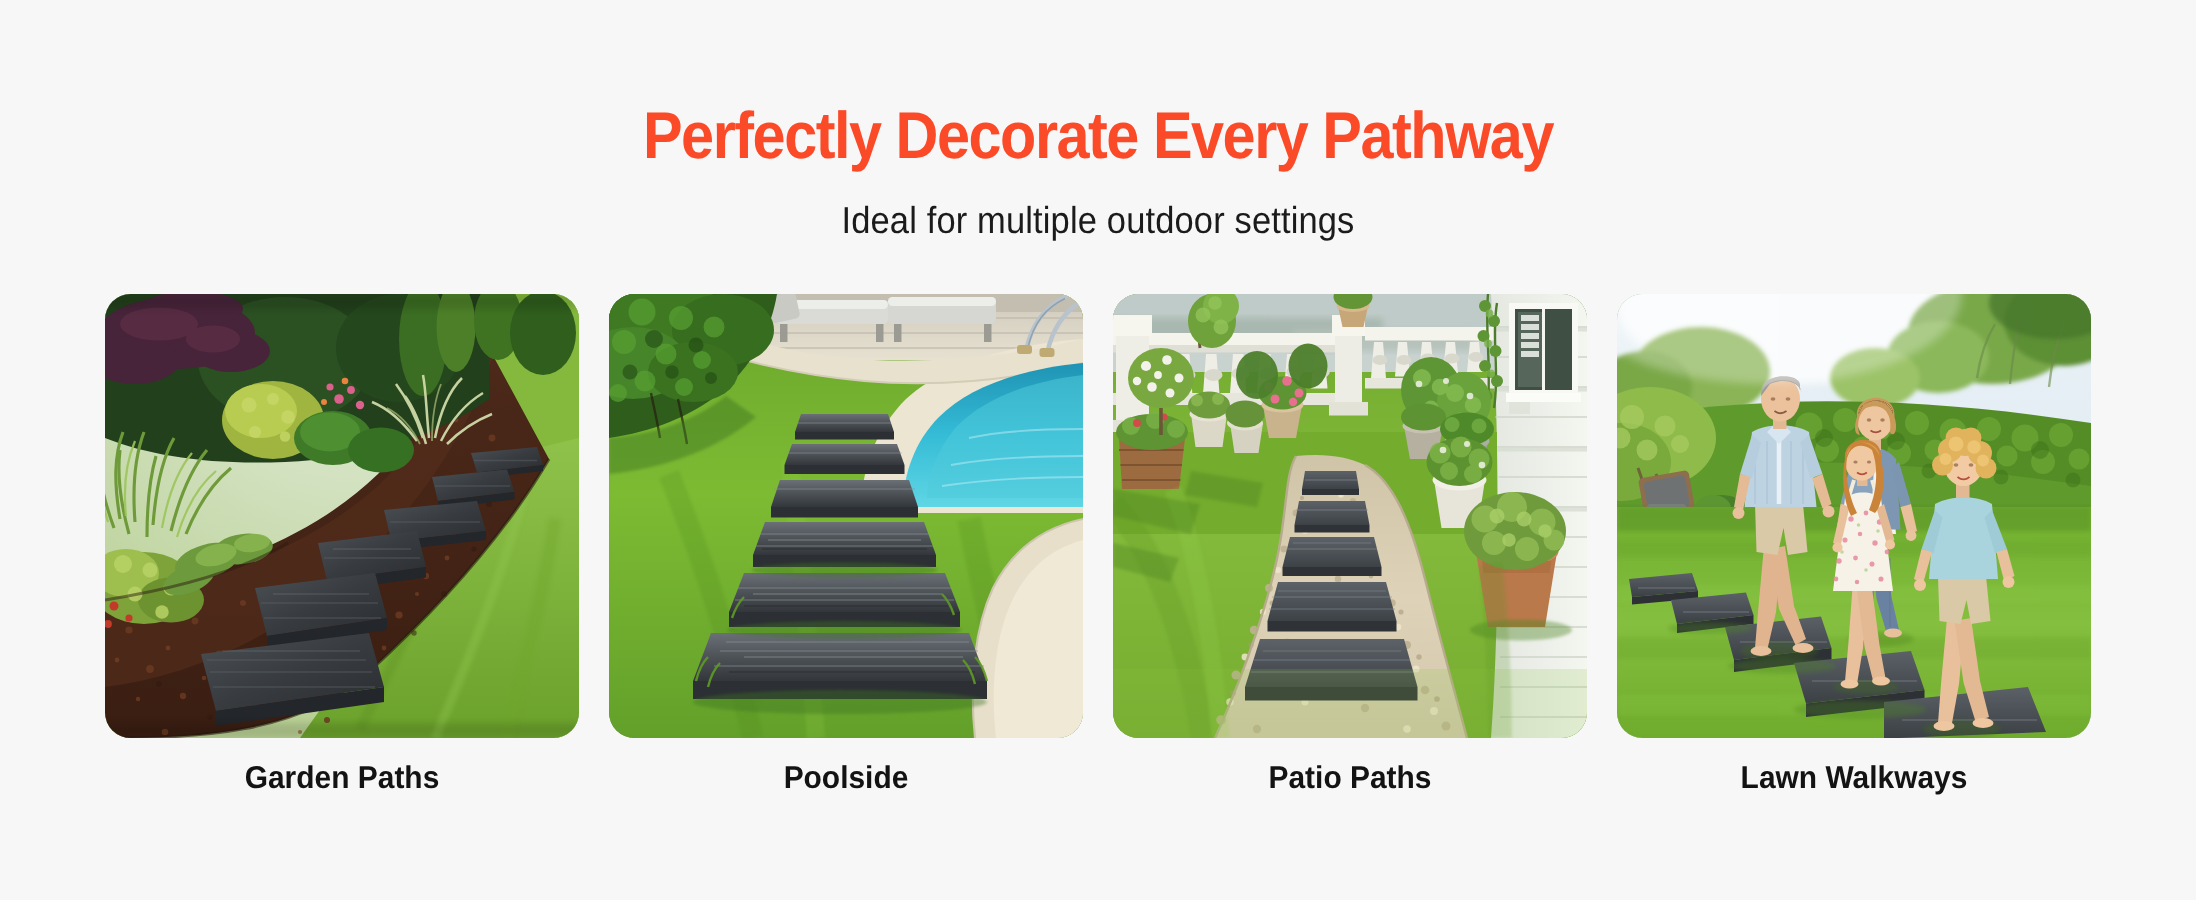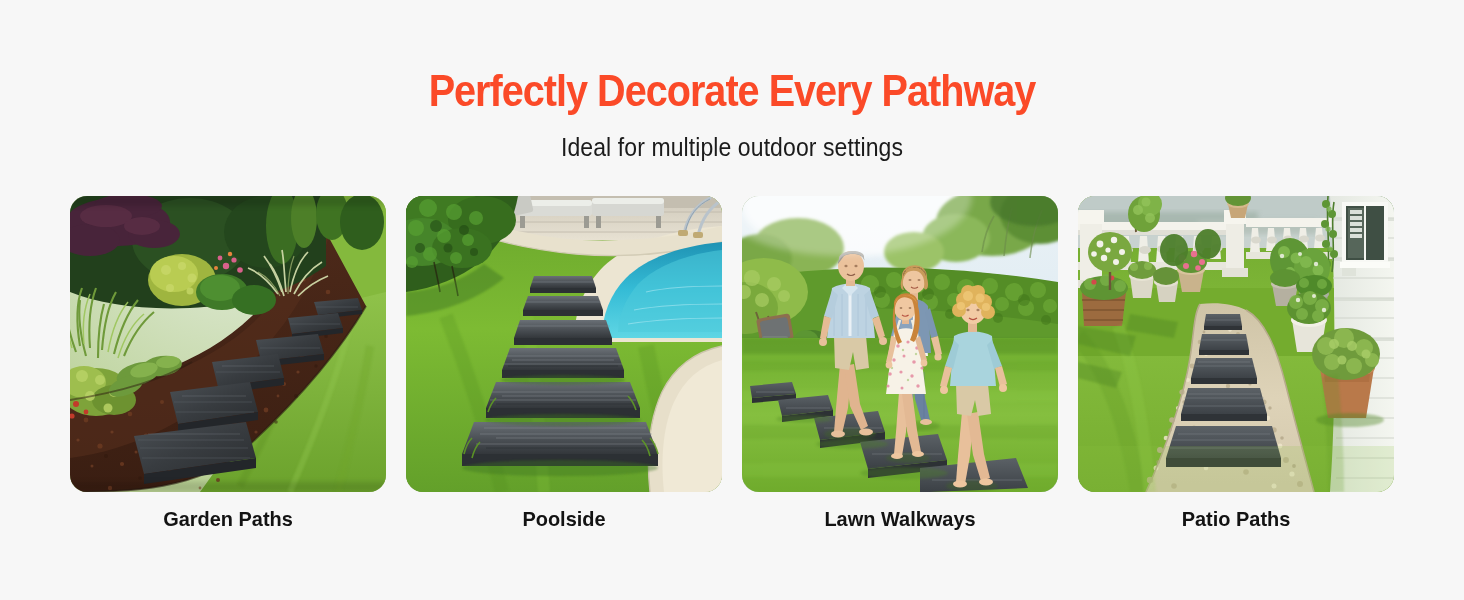--- a/index.html
+++ b/index.html
@@ -517,351 +517,20 @@
           </g>
         </svg>
       </div>
       <div class="caption">Poolside</div>
     </div>
 
     <div class="card">
       <div class="thumb">
         <svg viewBox="0 0 316 296" preserveAspectRatio="none" aria-hidden="true">
           <defs>
-            <linearGradient id="g3sky" x1="0" y1="0" x2="0" y2="1">
-              <stop offset="0" stop-color="#e9f1f6"></stop>
-                <stop offset="1" stop-color="#d6e6ee"></stop>
-            </linearGradient>
-            <linearGradient id="g3lawn" x1="0" y1="0" x2="0" y2="1">
-              <stop offset="0" stop-color="#6fae2e"></stop>
-                <stop offset=".5" stop-color="#85bf3f"></stop>
-                <stop offset="1" stop-color="#6fab2c"></stop>
-            </linearGradient>
-            <linearGradient id="g3stone" x1="0" y1="0" x2="0" y2="1">
-              <stop offset="0" stop-color="#5b6166"></stop>
-                <stop offset="1" stop-color="#3b4045"></stop>
-            </linearGradient>
-            <filter id="blur3">
-                <feGaussianBlur stdDeviation="1.4"></feGaussianBlur>
-              </filter>
-            <filter id="blur3b">
-                <feGaussianBlur stdDeviation="3"></feGaussianBlur>
-              </filter>
-          </defs>
-
-          <rect width="316" height="296" fill="url(#g3sky)"></rect>
-
-          <ellipse cx="120" cy="10" rx="120" ry="50" fill="#ffffff" opacity=".7" filter="url(#blur3b)"></ellipse>
-
-          <g filter="url(#blur3)">
-            <ellipse cx="250" cy="26" rx="56" ry="34" fill="#79a84a"></ellipse>
-            <ellipse cx="298" cy="18" rx="40" ry="30" fill="#5d8f36"></ellipse>
-            <ellipse cx="214" cy="42" rx="34" ry="24" fill="#8bb85a"></ellipse>
-            <ellipse cx="172" cy="56" rx="30" ry="20" fill="#9cc368"></ellipse>
-            <ellipse cx="56" cy="52" rx="46" ry="30" fill="#8ab455"></ellipse>
-            <ellipse cx="18" cy="62" rx="32" ry="24" fill="#7aa847"></ellipse>
-          </g>
-          <g stroke="#6b8a4a" stroke-width="1.6" fill="none" opacity=".6">
-            <path d="M262 60 C264 40 266 26 270 12"></path>
-              <path d="M288 62 C290 42 294 28 300 14"></path>
-            <path d="M240 56 C242 42 246 30 252 20"></path>
-          </g>
-
-          <ellipse cx="292" cy="6" rx="44" ry="24" fill="#44752a" opacity=".7" filter="url(#blur3)"></ellipse>
-
-          <path d="M0 84 C60 72 130 70 200 74 C250 77 290 82 316 88 L316 150 L0 150Z" fill="#5f9a2c"></path>
-          <path d="M110 72 C170 70 240 74 316 86 L316 128 C250 118 180 112 110 112Z" fill="#548d26"></path>
-          <g fill="#74b13a" opacity=".55">
-            <circle cx="128" cy="88" r="9"></circle>
-              <circle cx="152" cy="84" r="8"></circle>
-              <circle cx="176" cy="88" r="9"></circle>
-            <circle cx="200" cy="86" r="8"></circle>
-              <circle cx="224" cy="92" r="9"></circle>
-              <circle cx="248" cy="90" r="8"></circle>
-            <circle cx="272" cy="96" r="9"></circle>
-              <circle cx="296" cy="94" r="8"></circle>
-            <circle cx="140" cy="104" r="8"></circle>
-              <circle cx="164" cy="102" r="7"></circle>
-              <circle cx="188" cy="106" r="8"></circle>
-            <circle cx="212" cy="104" r="7"></circle>
-              <circle cx="236" cy="110" r="8"></circle>
-              <circle cx="260" cy="108" r="7"></circle>
-            <circle cx="284" cy="112" r="8"></circle>
-              <circle cx="308" cy="110" r="7"></circle>
-          </g>
-          <g fill="#3d7118" opacity=".45">
-            <circle cx="138" cy="96" r="6"></circle>
-              <circle cx="186" cy="98" r="6"></circle>
-              <circle cx="234" cy="102" r="6"></circle>
-            <circle cx="282" cy="104" r="6"></circle>
-              <circle cx="160" cy="116" r="5"></circle>
-              <circle cx="208" cy="118" r="5"></circle>
-            <circle cx="256" cy="122" r="5"></circle>
-              <circle cx="304" cy="124" r="5"></circle>
-          </g>
-
-          <g>
-            <ellipse cx="22" cy="96" rx="44" ry="34" fill="#8fbb4a"></ellipse>
-            <ellipse cx="4" cy="112" rx="32" ry="26" fill="#7aa93c"></ellipse>
-            <g fill="#a9cd63" opacity=".7">
-              <circle cx="10" cy="82" r="8"></circle>
-                <circle cx="32" cy="88" r="7"></circle>
-                <circle cx="20" cy="104" r="7"></circle>
-              <circle cx="42" cy="100" r="6"></circle>
-                <circle cx="2" cy="96" r="7"></circle>
-            </g>
-            <g stroke="#6a5a38" stroke-width="2" fill="none" opacity=".85">
-              <path d="M22 150 C20 136 18 126 14 116"></path>
-                <path d="M34 154 C32 140 30 130 26 120"></path>
-            </g>
-          </g>
-
-          <g>
-            <rect x="12" y="142" width="44" height="10" rx="2" fill="#8c6e4d"></rect>
-            <rect x="10" y="150" width="48" height="7" rx="2" fill="#7a5f40"></rect>
-            <rect x="16" y="120" width="34" height="26" rx="3" fill="#8d6f4e" transform="rotate(-10 33 133)"></rect>
-            <rect x="19" y="123" width="28" height="21" rx="3" fill="#6e7273" transform="rotate(-10 33 133)"></rect>
-            <rect x="20" y="140" width="26" height="9" rx="2" fill="#7b7f80"></rect>
-            <rect x="14" y="157" width="4" height="14" fill="#6b5336"></rect>
-            <rect x="50" y="157" width="4" height="14" fill="#6b5336"></rect>
-          </g>
-
-          <g>
-            <ellipse cx="70" cy="148" rx="18" ry="14" fill="#4a7f2a"></ellipse>
-            <ellipse cx="64" cy="143" rx="12" ry="9" fill="#5c9633"></ellipse>
-            <path d="M58 158 h24 l-3 16 h-18Z" fill="#3f7f7a"></path>
-            <ellipse cx="70" cy="158" rx="12" ry="4" fill="#4f9590"></ellipse>
-            <ellipse cx="96" cy="152" rx="14" ry="11" fill="#52892c"></ellipse>
-            <path d="M86 160 h20 l-2 14 h-16Z" fill="#777b6c"></path>
-          </g>
-
-          <path d="M0 142 H316 V296 H0Z" fill="url(#g3lawn)"></path>
-          <g opacity=".2" filter="url(#blur3)">
-            <path d="M0 170 H316" stroke="#5b9420" stroke-width="10"></path>
-            <path d="M0 200 H316" stroke="#93cf4c" stroke-width="12"></path>
-            <path d="M0 236 H316" stroke="#5b9420" stroke-width="14"></path>
-            <path d="M0 274 H316" stroke="#93cf4c" stroke-width="14"></path>
-          </g>
-
-          <rect x="0" y="142" width="316" height="16" fill="#4d8320" opacity=".35" filter="url(#blur3)"></rect>
-
-          <g>
-
-            <polygon points="8,190 50,186 54,198 10,202" fill="url(#g3stone)"></polygon>
-            <polygon points="10,202 54,198 54,203 10,207" fill="#2d3135"></polygon>
-            <polygon points="36,204 86,199 91,214 40,220" fill="url(#g3stone)"></polygon>
-            <polygon points="40,220 91,214 91,220 40,226" fill="#2d3135"></polygon>
-
-            <polygon points="72,222 136,215 143,236 78,244" fill="url(#g3stone)"></polygon>
-            <polygon points="78,244 143,236 143,244 78,252" fill="#2d3135"></polygon>
-
-            <polygon points="118,246 196,238 205,264 126,273" fill="url(#g3stone)"></polygon>
-            <polygon points="126,273 205,264 205,273 126,282" fill="#2d3135"></polygon>
-
-            <polygon points="178,272 274,262 286,292 188,296 178,296" fill="url(#g3stone)"></polygon>
-            <g stroke="#8a9096" stroke-width="1" opacity=".4" fill="none">
-              <path d="M82 232 H140"></path>
-                <path d="M130 258 H200"></path>
-                <path d="M190 284 H280"></path>
-              <path d="M44 212 H88"></path>
-                <path d="M14 196 H52"></path>
-            </g>
-
-            <g fill="#4c8420" opacity=".35" filter="url(#blur3)">
-              <ellipse cx="110" cy="248" rx="36" ry="5"></ellipse>
-              <ellipse cx="162" cy="277" rx="44" ry="6"></ellipse>
-              <ellipse cx="62" cy="223" rx="28" ry="4"></ellipse>
-            </g>
-          </g>
-
-          <g>
-
-            <ellipse cx="108" cy="238" rx="26" ry="6" fill="#3f7218" opacity=".3" filter="url(#blur3)"></ellipse>
-
-            <path d="M98 168 l-4 44 -2 24 8 2 6 -26 4 -42Z" fill="#e0b48f"></path>
-            <path d="M112 168 l6 40 8 22 -7 4 -11 -24 -6 -40Z" fill="#e0b48f"></path>
-
-            <path d="M92 140 h32 l3 32 -13 2 -3 -18 -4 18 -14 -2Z" fill="#d9c9a6"></path>
-
-            <path d="M90 92 c10 -6 28 -6 38 0 l5 50 -48 0Z" fill="#bdd3e2"></path>
-            <g stroke="#a8c2d6" stroke-width=".8" opacity=".9">
-              <path d="M92 100 V140"></path>
-                <path d="M100 98 V140"></path>
-                <path d="M108 96 V140"></path>
-                <path d="M116 98 V140"></path>
-                <path d="M124 100 V140"></path>
-            </g>
-            <path d="M108 92 l0 48" stroke="#eaf1f6" stroke-width="3"></path>
-
-            <path d="M100 92 l8 8 8 -8 -4 -4 -8 0Z" fill="#d7e6f0"></path>
-
-            <path d="M90 94 l-8 26 8 3 6 -24Z" fill="#b5cddd"></path>
-            <path d="M128 94 l9 26 -8 3 -7 -24Z" fill="#b5cddd"></path>
-
-            <path d="M82 120 l-4 22 6 2 5 -22Z" fill="#e5bb95"></path>
-            <path d="M137 120 l6 20 -6 3 -7 -20Z" fill="#e5bb95"></path>
-            <circle cx="81" cy="146" r="4" fill="#e8c09b"></circle>
-            <circle cx="141" cy="145" r="4" fill="#e8c09b"></circle>
-
-            <rect x="104" y="80" width="9" height="10" fill="#e3b994"></rect>
-            <ellipse cx="109" cy="70" rx="13" ry="15" fill="#ebc29c"></ellipse>
-            <path d="M96 68 C96 54 122 52 123 66 C122 58 110 56 102 60Z" fill="#9a9893"></path>
-            <path d="M97 66 C98 56 120 54 122 64 L122 60 C120 52 98 54 97 62Z" fill="#b4b2ad"></path>
-
-            <g fill="#8a6246" opacity=".7">
-              <ellipse cx="104" cy="70" rx="1.6" ry="1.2"></ellipse>
-                <ellipse cx="114" cy="70" rx="1.6" ry="1.2"></ellipse>
-            </g>
-            <path d="M105 78 q4 3 8 0" stroke="#8a5b45" stroke-width="1.2" fill="none"></path>
-
-            <ellipse cx="96" cy="238" rx="7" ry="3.4" fill="#e8c09b"></ellipse>
-            <ellipse cx="124" cy="236" rx="7" ry="3.4" fill="#e8c09b"></ellipse>
-          </g>
-
-          <g>
-            <ellipse cx="176" cy="230" rx="22" ry="5" fill="#3f7218" opacity=".28" filter="url(#blur3)"></ellipse>
-
-            <path d="M164 160 l-3 44 -2 22 8 2 4 -24 3 -42Z" fill="#7189a8"></path>
-            <path d="M178 160 l5 42 5 22 -8 3 -7 -24 -5 -41Z" fill="#6a82a1"></path>
-            <g stroke="#5c7392" stroke-width=".7" opacity=".7">
-              <path d="M163 176 V222"></path>
-                <path d="M182 176 V222"></path>
-            </g>
-
-            <path d="M162 112 h20 l4 48 -28 0Z" fill="#f4f2ee"></path>
-
-            <path d="M158 110 c4 -5 10 -7 14 -7 l-3 54 -13 0Z" fill="#8aa3bd"></path>
-            <path d="M186 110 c-4 -5 -9 -7 -13 -7 l3 54 13 0Z" fill="#7d97b3"></path>
-            <path d="M156 112 l-7 28 7 2 5 -26Z" fill="#85a0ba"></path>
-            <path d="M188 112 l8 28 -7 2 -6 -26Z" fill="#7c96b2"></path>
-            <path d="M149 140 l-3 20 6 2 4 -20Z" fill="#e8c09b"></path>
-            <path d="M196 140 l4 18 -6 3 -5 -19Z" fill="#e8c09b"></path>
-            <circle cx="149" cy="163" r="3.6" fill="#eac49f"></circle>
-            <circle cx="196" cy="161" r="3.6" fill="#eac49f"></circle>
-
-            <rect x="168" y="94" width="8" height="10" fill="#e3b994"></rect>
-            <ellipse cx="172" cy="84" rx="12" ry="13.5" fill="#eec69f"></ellipse>
-            <path d="M160 82 C158 66 186 64 185 82 C188 92 184 96 182 92 C184 78 176 72 166 76 C160 80 160 90 162 94 C158 94 158 88 160 82Z" fill="#c99a5a"></path>
-            <path d="M161 80 C162 68 184 68 184 80 C182 72 172 68 164 74Z" fill="#dcae६a"></path>
-            <path d="M161 80 C162 68 184 68 184 80 C182 72 172 68 164 74Z" fill="#daaa66"></path>
-            <g fill="#8a6246" opacity=".7">
-              <ellipse cx="168" cy="84" rx="1.5" ry="1.1"></ellipse>
-                <ellipse cx="177" cy="84" rx="1.5" ry="1.1"></ellipse>
-            </g>
-            <path d="M169 91 q3.5 2.6 7 0" stroke="#a0543f" stroke-width="1.1" fill="none"></path>
-            <ellipse cx="163" cy="228" rx="6" ry="3" fill="#e8c09b"></ellipse>
-            <ellipse cx="184" cy="226" rx="6" ry="3" fill="#e8c09b"></ellipse>
-          </g>
-
-          <g>
-            <ellipse cx="166" cy="262" rx="22" ry="5" fill="#3f7218" opacity=".3" filter="url(#blur3)"></ellipse>
-
-            <path d="M157 196 l-3 40 -2 22 8 2 4 -24 3 -38Z" fill="#e8c09b"></path>
-            <path d="M170 196 l5 38 4 22 -8 3 -6 -24 -5 -37Z" fill="#e3b994"></path>
-
-            <path d="M152 136 c6 -5 18 -5 24 0 l8 62 -40 0Z" fill="#f7f2e7"></path>
-            <g fill="#e58aa0" opacity=".85">
-              <circle cx="156" cy="150" r="1.8"></circle>
-                <circle cx="166" cy="146" r="1.6"></circle>
-                <circle cx="175" cy="152" r="1.8"></circle>
-              <circle cx="152" cy="164" r="1.7"></circle>
-                <circle cx="162" cy="160" r="1.5"></circle>
-                <circle cx="172" cy="166" r="1.8"></circle>
-              <circle cx="148" cy="178" r="1.8"></circle>
-                <circle cx="159" cy="176" r="1.6"></circle>
-                <circle cx="170" cy="180" r="1.7"></circle>
-              <circle cx="180" cy="172" r="1.6"></circle>
-                <circle cx="146" cy="190" r="1.6"></circle>
-                <circle cx="176" cy="190" r="1.7"></circle>
-              <circle cx="160" cy="192" r="1.5"></circle>
-            </g>
-            <g fill="#9fc470" opacity=".6">
-              <circle cx="161" cy="154" r="1.2"></circle>
-                <circle cx="150" cy="172" r="1.2"></circle>
-                <circle cx="174" cy="158" r="1.2"></circle>
-              <circle cx="166" cy="184" r="1.2"></circle>
-            </g>
-
-            <path d="M155 134 l3 -10" stroke="#f2ecdd" stroke-width="2.6"></path>
-            <path d="M173 134 l-3 -10" stroke="#f2ecdd" stroke-width="2.6"></path>
-
-            <path d="M150 140 l-6 26 5 2 6 -26Z" fill="#e8c09b"></path>
-            <path d="M178 140 l7 24 -5 3 -7 -24Z" fill="#e3b994"></path>
-            <circle cx="147" cy="169" r="3.4" fill="#eec69f"></circle>
-            <circle cx="182" cy="167" r="3.4" fill="#eec69f"></circle>
-
-            <rect x="160" y="120" width="7" height="8" fill="#e3b994"></rect>
-            <ellipse cx="163" cy="112" rx="11" ry="12.5" fill="#f0c8a1"></ellipse>
-
-            <path d="M152 110 C150 94 178 92 176 110 C180 126 176 142 172 146 L168 144 C174 130 174 114 170 104 C162 98 154 102 153 112 C152 124 156 138 160 146 L156 148 C150 136 150 120 152 110Z" fill="#c9843a"></path>
-            <path d="M153 108 C154 96 174 96 175 108 C172 100 162 96 156 102Z" fill="#dd9a4c"></path>
-            <g fill="#8a6246" opacity=".7">
-              <ellipse cx="159" cy="112" rx="1.4" ry="1"></ellipse>
-                <ellipse cx="168" cy="112" rx="1.4" ry="1"></ellipse>
-            </g>
-            <path d="M160 119 q3.4 2.6 6.6 0" stroke="#b5503f" stroke-width="1.1" fill="none"></path>
-
-            <ellipse cx="155" cy="260" rx="6" ry="3" fill="#eec69f"></ellipse>
-            <ellipse cx="176" cy="258" rx="6" ry="3" fill="#eec69f"></ellipse>
-          </g>
-
-          <g>
-            <ellipse cx="230" cy="290" rx="26" ry="6" fill="#3f7218" opacity=".3" filter="url(#blur3)"></ellipse>
-
-            <path d="M220 216 l-4 44 -2 26 9 2 5 -28 4 -42Z" fill="#e8c09b"></path>
-            <path d="M236 216 l6 42 6 24 -9 3 -8 -26 -6 -41Z" fill="#e3b994"></path>
-
-            <path d="M214 188 h32 l3 30 -13 2 -3 -16 -4 16 -14 -2Z" fill="#d9c9a6"></path>
-
-            <path d="M212 140 c11 -6 28 -6 38 0 l4 50 -46 0Z" fill="#a9d4dd"></path>
-            <path d="M212 144 l-9 26 8 3 6 -24Z" fill="#9ecbd6"></path>
-            <path d="M250 144 l10 26 -8 3 -7 -24Z" fill="#9ecbd6"></path>
-            <path d="M203 170 l-5 20 6 3 6 -21Z" fill="#e8c09b"></path>
-            <path d="M260 170 l5 18 -7 3 -5 -19Z" fill="#e8c09b"></path>
-            <circle cx="202" cy="194" r="4" fill="#eec69f"></circle>
-            <circle cx="261" cy="192" r="4" fill="#eec69f"></circle>
-
-            <rect x="226" y="124" width="9" height="12" fill="#e3b994"></rect>
-            <ellipse cx="231" cy="114" rx="13" ry="14" fill="#f2cba4"></ellipse>
-
-            <g fill="#e0b35c">
-              <circle cx="222" cy="104" r="8"></circle>
-                <circle cx="232" cy="99" r="9"></circle>
-                <circle cx="242" cy="106" r="8"></circle>
-              <circle cx="217" cy="114" r="7"></circle>
-                <circle cx="246" cy="116" r="7"></circle>
-                <circle cx="236" cy="96" r="7"></circle>
-              <circle cx="226" cy="96" r="7"></circle>
-            </g>
-            <g fill="#efc978" opacity=".8">
-              <circle cx="226" cy="100" r="5"></circle>
-                <circle cx="238" cy="102" r="4.5"></circle>
-                <circle cx="219" cy="110" r="4"></circle>
-              <circle cx="244" cy="111" r="4"></circle>
-            </g>
-            <g fill="#8a6246" opacity=".7">
-              <ellipse cx="226" cy="114" rx="1.6" ry="1.2"></ellipse>
-                <ellipse cx="236" cy="114" rx="1.6" ry="1.2"></ellipse>
-            </g>
-            <path d="M227 122 q4 3.2 8 0" stroke="#b5503f" stroke-width="1.2" fill="none"></path>
-
-            <ellipse cx="218" cy="288" rx="7" ry="3.4" fill="#eec69f"></ellipse>
-            <ellipse cx="244" cy="286" rx="7" ry="3.4" fill="#eec69f"></ellipse>
-          </g>
-
-          <ellipse cx="100" cy="0" rx="130" ry="60" fill="#ffffff" opacity=".28" filter="url(#blur3b)"></ellipse>
-        </svg>
-      </div>
-      <div class="caption">Lawn Walkways</div>
-    </div>
-
-    <div class="card">
-      <div class="thumb">
-        <svg viewBox="0 0 316 296" preserveAspectRatio="none" aria-hidden="true">
-          <defs>
             <linearGradient id="g4lawn" x1="0" y1="0" x2="0" y2="1">
               <stop offset="0" stop-color="#6fa82c"></stop>
                 <stop offset=".5" stop-color="#84bb3c"></stop>
                 <stop offset="1" stop-color="#76ad30"></stop>
             </linearGradient>
             <linearGradient id="g4grav" x1="0" y1="0" x2="0" y2="1">
               <stop offset="0" stop-color="#cfc4a7"></stop>
                 <stop offset=".5" stop-color="#ded3b8"></stop>
                 <stop offset="1" stop-color="#d3c8ac"></stop>
             </linearGradient>
@@ -1273,14 +942,345 @@
             <path d="M52 118 L100 126 L96 142 L48 134Z"></path>
             <path d="M0 166 L44 176 L38 192 L0 182Z"></path>
           </g>
 
           <rect x="0" y="250" width="316" height="46" fill="#8cc144" opacity=".18"></rect>
         </svg>
       </div>
       <div class="caption">Patio Paths</div>
     </div>
 
+    <div class="card">
+      <div class="thumb">
+        <svg viewBox="0 0 316 296" preserveAspectRatio="none" aria-hidden="true">
+          <defs>
+            <linearGradient id="g3sky" x1="0" y1="0" x2="0" y2="1">
+              <stop offset="0" stop-color="#e9f1f6"></stop>
+                <stop offset="1" stop-color="#d6e6ee"></stop>
+            </linearGradient>
+            <linearGradient id="g3lawn" x1="0" y1="0" x2="0" y2="1">
+              <stop offset="0" stop-color="#6fae2e"></stop>
+                <stop offset=".5" stop-color="#85bf3f"></stop>
+                <stop offset="1" stop-color="#6fab2c"></stop>
+            </linearGradient>
+            <linearGradient id="g3stone" x1="0" y1="0" x2="0" y2="1">
+              <stop offset="0" stop-color="#5b6166"></stop>
+                <stop offset="1" stop-color="#3b4045"></stop>
+            </linearGradient>
+            <filter id="blur3">
+                <feGaussianBlur stdDeviation="1.4"></feGaussianBlur>
+              </filter>
+            <filter id="blur3b">
+                <feGaussianBlur stdDeviation="3"></feGaussianBlur>
+              </filter>
+          </defs>
+
+          <rect width="316" height="296" fill="url(#g3sky)"></rect>
+
+          <ellipse cx="120" cy="10" rx="120" ry="50" fill="#ffffff" opacity=".7" filter="url(#blur3b)"></ellipse>
+
+          <g filter="url(#blur3)">
+            <ellipse cx="250" cy="26" rx="56" ry="34" fill="#79a84a"></ellipse>
+            <ellipse cx="298" cy="18" rx="40" ry="30" fill="#5d8f36"></ellipse>
+            <ellipse cx="214" cy="42" rx="34" ry="24" fill="#8bb85a"></ellipse>
+            <ellipse cx="172" cy="56" rx="30" ry="20" fill="#9cc368"></ellipse>
+            <ellipse cx="56" cy="52" rx="46" ry="30" fill="#8ab455"></ellipse>
+            <ellipse cx="18" cy="62" rx="32" ry="24" fill="#7aa847"></ellipse>
+          </g>
+          <g stroke="#6b8a4a" stroke-width="1.6" fill="none" opacity=".6">
+            <path d="M262 60 C264 40 266 26 270 12"></path>
+              <path d="M288 62 C290 42 294 28 300 14"></path>
+            <path d="M240 56 C242 42 246 30 252 20"></path>
+          </g>
+
+          <ellipse cx="292" cy="6" rx="44" ry="24" fill="#44752a" opacity=".7" filter="url(#blur3)"></ellipse>
+
+          <path d="M0 84 C60 72 130 70 200 74 C250 77 290 82 316 88 L316 150 L0 150Z" fill="#5f9a2c"></path>
+          <path d="M110 72 C170 70 240 74 316 86 L316 128 C250 118 180 112 110 112Z" fill="#548d26"></path>
+          <g fill="#74b13a" opacity=".55">
+            <circle cx="128" cy="88" r="9"></circle>
+              <circle cx="152" cy="84" r="8"></circle>
+              <circle cx="176" cy="88" r="9"></circle>
+            <circle cx="200" cy="86" r="8"></circle>
+              <circle cx="224" cy="92" r="9"></circle>
+              <circle cx="248" cy="90" r="8"></circle>
+            <circle cx="272" cy="96" r="9"></circle>
+              <circle cx="296" cy="94" r="8"></circle>
+            <circle cx="140" cy="104" r="8"></circle>
+              <circle cx="164" cy="102" r="7"></circle>
+              <circle cx="188" cy="106" r="8"></circle>
+            <circle cx="212" cy="104" r="7"></circle>
+              <circle cx="236" cy="110" r="8"></circle>
+              <circle cx="260" cy="108" r="7"></circle>
+            <circle cx="284" cy="112" r="8"></circle>
+              <circle cx="308" cy="110" r="7"></circle>
+          </g>
+          <g fill="#3d7118" opacity=".45">
+            <circle cx="138" cy="96" r="6"></circle>
+              <circle cx="186" cy="98" r="6"></circle>
+              <circle cx="234" cy="102" r="6"></circle>
+            <circle cx="282" cy="104" r="6"></circle>
+              <circle cx="160" cy="116" r="5"></circle>
+              <circle cx="208" cy="118" r="5"></circle>
+            <circle cx="256" cy="122" r="5"></circle>
+              <circle cx="304" cy="124" r="5"></circle>
+          </g>
+
+          <g>
+            <ellipse cx="22" cy="96" rx="44" ry="34" fill="#8fbb4a"></ellipse>
+            <ellipse cx="4" cy="112" rx="32" ry="26" fill="#7aa93c"></ellipse>
+            <g fill="#a9cd63" opacity=".7">
+              <circle cx="10" cy="82" r="8"></circle>
+                <circle cx="32" cy="88" r="7"></circle>
+                <circle cx="20" cy="104" r="7"></circle>
+              <circle cx="42" cy="100" r="6"></circle>
+                <circle cx="2" cy="96" r="7"></circle>
+            </g>
+            <g stroke="#6a5a38" stroke-width="2" fill="none" opacity=".85">
+              <path d="M22 150 C20 136 18 126 14 116"></path>
+                <path d="M34 154 C32 140 30 130 26 120"></path>
+            </g>
+          </g>
+
+          <g>
+            <rect x="12" y="142" width="44" height="10" rx="2" fill="#8c6e4d"></rect>
+            <rect x="10" y="150" width="48" height="7" rx="2" fill="#7a5f40"></rect>
+            <rect x="16" y="120" width="34" height="26" rx="3" fill="#8d6f4e" transform="rotate(-10 33 133)"></rect>
+            <rect x="19" y="123" width="28" height="21" rx="3" fill="#6e7273" transform="rotate(-10 33 133)"></rect>
+            <rect x="20" y="140" width="26" height="9" rx="2" fill="#7b7f80"></rect>
+            <rect x="14" y="157" width="4" height="14" fill="#6b5336"></rect>
+            <rect x="50" y="157" width="4" height="14" fill="#6b5336"></rect>
+          </g>
+
+          <g>
+            <ellipse cx="70" cy="148" rx="18" ry="14" fill="#4a7f2a"></ellipse>
+            <ellipse cx="64" cy="143" rx="12" ry="9" fill="#5c9633"></ellipse>
+            <path d="M58 158 h24 l-3 16 h-18Z" fill="#3f7f7a"></path>
+            <ellipse cx="70" cy="158" rx="12" ry="4" fill="#4f9590"></ellipse>
+            <ellipse cx="96" cy="152" rx="14" ry="11" fill="#52892c"></ellipse>
+            <path d="M86 160 h20 l-2 14 h-16Z" fill="#777b6c"></path>
+          </g>
+
+          <path d="M0 142 H316 V296 H0Z" fill="url(#g3lawn)"></path>
+          <g opacity=".2" filter="url(#blur3)">
+            <path d="M0 170 H316" stroke="#5b9420" stroke-width="10"></path>
+            <path d="M0 200 H316" stroke="#93cf4c" stroke-width="12"></path>
+            <path d="M0 236 H316" stroke="#5b9420" stroke-width="14"></path>
+            <path d="M0 274 H316" stroke="#93cf4c" stroke-width="14"></path>
+          </g>
+
+          <rect x="0" y="142" width="316" height="16" fill="#4d8320" opacity=".35" filter="url(#blur3)"></rect>
+
+          <g>
+
+            <polygon points="8,190 50,186 54,198 10,202" fill="url(#g3stone)"></polygon>
+            <polygon points="10,202 54,198 54,203 10,207" fill="#2d3135"></polygon>
+            <polygon points="36,204 86,199 91,214 40,220" fill="url(#g3stone)"></polygon>
+            <polygon points="40,220 91,214 91,220 40,226" fill="#2d3135"></polygon>
+
+            <polygon points="72,222 136,215 143,236 78,244" fill="url(#g3stone)"></polygon>
+            <polygon points="78,244 143,236 143,244 78,252" fill="#2d3135"></polygon>
+
+            <polygon points="118,246 196,238 205,264 126,273" fill="url(#g3stone)"></polygon>
+            <polygon points="126,273 205,264 205,273 126,282" fill="#2d3135"></polygon>
+
+            <polygon points="178,272 274,262 286,292 188,296 178,296" fill="url(#g3stone)"></polygon>
+            <g stroke="#8a9096" stroke-width="1" opacity=".4" fill="none">
+              <path d="M82 232 H140"></path>
+                <path d="M130 258 H200"></path>
+                <path d="M190 284 H280"></path>
+              <path d="M44 212 H88"></path>
+                <path d="M14 196 H52"></path>
+            </g>
+
+            <g fill="#4c8420" opacity=".35" filter="url(#blur3)">
+              <ellipse cx="110" cy="248" rx="36" ry="5"></ellipse>
+              <ellipse cx="162" cy="277" rx="44" ry="6"></ellipse>
+              <ellipse cx="62" cy="223" rx="28" ry="4"></ellipse>
+            </g>
+          </g>
+
+          <g>
+
+            <ellipse cx="108" cy="238" rx="26" ry="6" fill="#3f7218" opacity=".3" filter="url(#blur3)"></ellipse>
+
+            <path d="M98 168 l-4 44 -2 24 8 2 6 -26 4 -42Z" fill="#e0b48f"></path>
+            <path d="M112 168 l6 40 8 22 -7 4 -11 -24 -6 -40Z" fill="#e0b48f"></path>
+
+            <path d="M92 140 h32 l3 32 -13 2 -3 -18 -4 18 -14 -2Z" fill="#d9c9a6"></path>
+
+            <path d="M90 92 c10 -6 28 -6 38 0 l5 50 -48 0Z" fill="#bdd3e2"></path>
+            <g stroke="#a8c2d6" stroke-width=".8" opacity=".9">
+              <path d="M92 100 V140"></path>
+                <path d="M100 98 V140"></path>
+                <path d="M108 96 V140"></path>
+                <path d="M116 98 V140"></path>
+                <path d="M124 100 V140"></path>
+            </g>
+            <path d="M108 92 l0 48" stroke="#eaf1f6" stroke-width="3"></path>
+
+            <path d="M100 92 l8 8 8 -8 -4 -4 -8 0Z" fill="#d7e6f0"></path>
+
+            <path d="M90 94 l-8 26 8 3 6 -24Z" fill="#b5cddd"></path>
+            <path d="M128 94 l9 26 -8 3 -7 -24Z" fill="#b5cddd"></path>
+
+            <path d="M82 120 l-4 22 6 2 5 -22Z" fill="#e5bb95"></path>
+            <path d="M137 120 l6 20 -6 3 -7 -20Z" fill="#e5bb95"></path>
+            <circle cx="81" cy="146" r="4" fill="#e8c09b"></circle>
+            <circle cx="141" cy="145" r="4" fill="#e8c09b"></circle>
+
+            <rect x="104" y="80" width="9" height="10" fill="#e3b994"></rect>
+            <ellipse cx="109" cy="70" rx="13" ry="15" fill="#ebc29c"></ellipse>
+            <path d="M96 68 C96 54 122 52 123 66 C122 58 110 56 102 60Z" fill="#9a9893"></path>
+            <path d="M97 66 C98 56 120 54 122 64 L122 60 C120 52 98 54 97 62Z" fill="#b4b2ad"></path>
+
+            <g fill="#8a6246" opacity=".7">
+              <ellipse cx="104" cy="70" rx="1.6" ry="1.2"></ellipse>
+                <ellipse cx="114" cy="70" rx="1.6" ry="1.2"></ellipse>
+            </g>
+            <path d="M105 78 q4 3 8 0" stroke="#8a5b45" stroke-width="1.2" fill="none"></path>
+
+            <ellipse cx="96" cy="238" rx="7" ry="3.4" fill="#e8c09b"></ellipse>
+            <ellipse cx="124" cy="236" rx="7" ry="3.4" fill="#e8c09b"></ellipse>
+          </g>
+
+          <g>
+            <ellipse cx="176" cy="230" rx="22" ry="5" fill="#3f7218" opacity=".28" filter="url(#blur3)"></ellipse>
+
+            <path d="M164 160 l-3 44 -2 22 8 2 4 -24 3 -42Z" fill="#7189a8"></path>
+            <path d="M178 160 l5 42 5 22 -8 3 -7 -24 -5 -41Z" fill="#6a82a1"></path>
+            <g stroke="#5c7392" stroke-width=".7" opacity=".7">
+              <path d="M163 176 V222"></path>
+                <path d="M182 176 V222"></path>
+            </g>
+
+            <path d="M162 112 h20 l4 48 -28 0Z" fill="#f4f2ee"></path>
+
+            <path d="M158 110 c4 -5 10 -7 14 -7 l-3 54 -13 0Z" fill="#8aa3bd"></path>
+            <path d="M186 110 c-4 -5 -9 -7 -13 -7 l3 54 13 0Z" fill="#7d97b3"></path>
+            <path d="M156 112 l-7 28 7 2 5 -26Z" fill="#85a0ba"></path>
+            <path d="M188 112 l8 28 -7 2 -6 -26Z" fill="#7c96b2"></path>
+            <path d="M149 140 l-3 20 6 2 4 -20Z" fill="#e8c09b"></path>
+            <path d="M196 140 l4 18 -6 3 -5 -19Z" fill="#e8c09b"></path>
+            <circle cx="149" cy="163" r="3.6" fill="#eac49f"></circle>
+            <circle cx="196" cy="161" r="3.6" fill="#eac49f"></circle>
+
+            <rect x="168" y="94" width="8" height="10" fill="#e3b994"></rect>
+            <ellipse cx="172" cy="84" rx="12" ry="13.5" fill="#eec69f"></ellipse>
+            <path d="M160 82 C158 66 186 64 185 82 C188 92 184 96 182 92 C184 78 176 72 166 76 C160 80 160 90 162 94 C158 94 158 88 160 82Z" fill="#c99a5a"></path>
+            <path d="M161 80 C162 68 184 68 184 80 C182 72 172 68 164 74Z" fill="#dcae६a"></path>
+            <path d="M161 80 C162 68 184 68 184 80 C182 72 172 68 164 74Z" fill="#daaa66"></path>
+            <g fill="#8a6246" opacity=".7">
+              <ellipse cx="168" cy="84" rx="1.5" ry="1.1"></ellipse>
+                <ellipse cx="177" cy="84" rx="1.5" ry="1.1"></ellipse>
+            </g>
+            <path d="M169 91 q3.5 2.6 7 0" stroke="#a0543f" stroke-width="1.1" fill="none"></path>
+            <ellipse cx="163" cy="228" rx="6" ry="3" fill="#e8c09b"></ellipse>
+            <ellipse cx="184" cy="226" rx="6" ry="3" fill="#e8c09b"></ellipse>
+          </g>
+
+          <g>
+            <ellipse cx="166" cy="262" rx="22" ry="5" fill="#3f7218" opacity=".3" filter="url(#blur3)"></ellipse>
+
+            <path d="M157 196 l-3 40 -2 22 8 2 4 -24 3 -38Z" fill="#e8c09b"></path>
+            <path d="M170 196 l5 38 4 22 -8 3 -6 -24 -5 -37Z" fill="#e3b994"></path>
+
+            <path d="M152 136 c6 -5 18 -5 24 0 l8 62 -40 0Z" fill="#f7f2e7"></path>
+            <g fill="#e58aa0" opacity=".85">
+              <circle cx="156" cy="150" r="1.8"></circle>
+                <circle cx="166" cy="146" r="1.6"></circle>
+                <circle cx="175" cy="152" r="1.8"></circle>
+              <circle cx="152" cy="164" r="1.7"></circle>
+                <circle cx="162" cy="160" r="1.5"></circle>
+                <circle cx="172" cy="166" r="1.8"></circle>
+              <circle cx="148" cy="178" r="1.8"></circle>
+                <circle cx="159" cy="176" r="1.6"></circle>
+                <circle cx="170" cy="180" r="1.7"></circle>
+              <circle cx="180" cy="172" r="1.6"></circle>
+                <circle cx="146" cy="190" r="1.6"></circle>
+                <circle cx="176" cy="190" r="1.7"></circle>
+              <circle cx="160" cy="192" r="1.5"></circle>
+            </g>
+            <g fill="#9fc470" opacity=".6">
+              <circle cx="161" cy="154" r="1.2"></circle>
+                <circle cx="150" cy="172" r="1.2"></circle>
+                <circle cx="174" cy="158" r="1.2"></circle>
+              <circle cx="166" cy="184" r="1.2"></circle>
+            </g>
+
+            <path d="M155 134 l3 -10" stroke="#f2ecdd" stroke-width="2.6"></path>
+            <path d="M173 134 l-3 -10" stroke="#f2ecdd" stroke-width="2.6"></path>
+
+            <path d="M150 140 l-6 26 5 2 6 -26Z" fill="#e8c09b"></path>
+            <path d="M178 140 l7 24 -5 3 -7 -24Z" fill="#e3b994"></path>
+            <circle cx="147" cy="169" r="3.4" fill="#eec69f"></circle>
+            <circle cx="182" cy="167" r="3.4" fill="#eec69f"></circle>
+
+            <rect x="160" y="120" width="7" height="8" fill="#e3b994"></rect>
+            <ellipse cx="163" cy="112" rx="11" ry="12.5" fill="#f0c8a1"></ellipse>
+
+            <path d="M152 110 C150 94 178 92 176 110 C180 126 176 142 172 146 L168 144 C174 130 174 114 170 104 C162 98 154 102 153 112 C152 124 156 138 160 146 L156 148 C150 136 150 120 152 110Z" fill="#c9843a"></path>
+            <path d="M153 108 C154 96 174 96 175 108 C172 100 162 96 156 102Z" fill="#dd9a4c"></path>
+            <g fill="#8a6246" opacity=".7">
+              <ellipse cx="159" cy="112" rx="1.4" ry="1"></ellipse>
+                <ellipse cx="168" cy="112" rx="1.4" ry="1"></ellipse>
+            </g>
+            <path d="M160 119 q3.4 2.6 6.6 0" stroke="#b5503f" stroke-width="1.1" fill="none"></path>
+
+            <ellipse cx="155" cy="260" rx="6" ry="3" fill="#eec69f"></ellipse>
+            <ellipse cx="176" cy="258" rx="6" ry="3" fill="#eec69f"></ellipse>
+          </g>
+
+          <g>
+            <ellipse cx="230" cy="290" rx="26" ry="6" fill="#3f7218" opacity=".3" filter="url(#blur3)"></ellipse>
+
+            <path d="M220 216 l-4 44 -2 26 9 2 5 -28 4 -42Z" fill="#e8c09b"></path>
+            <path d="M236 216 l6 42 6 24 -9 3 -8 -26 -6 -41Z" fill="#e3b994"></path>
+
+            <path d="M214 188 h32 l3 30 -13 2 -3 -16 -4 16 -14 -2Z" fill="#d9c9a6"></path>
+
+            <path d="M212 140 c11 -6 28 -6 38 0 l4 50 -46 0Z" fill="#a9d4dd"></path>
+            <path d="M212 144 l-9 26 8 3 6 -24Z" fill="#9ecbd6"></path>
+            <path d="M250 144 l10 26 -8 3 -7 -24Z" fill="#9ecbd6"></path>
+            <path d="M203 170 l-5 20 6 3 6 -21Z" fill="#e8c09b"></path>
+            <path d="M260 170 l5 18 -7 3 -5 -19Z" fill="#e8c09b"></path>
+            <circle cx="202" cy="194" r="4" fill="#eec69f"></circle>
+            <circle cx="261" cy="192" r="4" fill="#eec69f"></circle>
+
+            <rect x="226" y="124" width="9" height="12" fill="#e3b994"></rect>
+            <ellipse cx="231" cy="114" rx="13" ry="14" fill="#f2cba4"></ellipse>
+
+            <g fill="#e0b35c">
+              <circle cx="222" cy="104" r="8"></circle>
+                <circle cx="232" cy="99" r="9"></circle>
+                <circle cx="242" cy="106" r="8"></circle>
+              <circle cx="217" cy="114" r="7"></circle>
+                <circle cx="246" cy="116" r="7"></circle>
+                <circle cx="236" cy="96" r="7"></circle>
+              <circle cx="226" cy="96" r="7"></circle>
+            </g>
+            <g fill="#efc978" opacity=".8">
+              <circle cx="226" cy="100" r="5"></circle>
+                <circle cx="238" cy="102" r="4.5"></circle>
+                <circle cx="219" cy="110" r="4"></circle>
+              <circle cx="244" cy="111" r="4"></circle>
+            </g>
+            <g fill="#8a6246" opacity=".7">
+              <ellipse cx="226" cy="114" rx="1.6" ry="1.2"></ellipse>
+                <ellipse cx="236" cy="114" rx="1.6" ry="1.2"></ellipse>
+            </g>
+            <path d="M227 122 q4 3.2 8 0" stroke="#b5503f" stroke-width="1.2" fill="none"></path>
+
+            <ellipse cx="218" cy="288" rx="7" ry="3.4" fill="#eec69f"></ellipse>
+            <ellipse cx="244" cy="286" rx="7" ry="3.4" fill="#eec69f"></ellipse>
+          </g>
+
+          <ellipse cx="100" cy="0" rx="130" ry="60" fill="#ffffff" opacity=".28" filter="url(#blur3b)"></ellipse>
+        </svg>
+      </div>
+      <div class="caption">Lawn Walkways</div>
+    </div>
+
   </div>
 </div>
 
 </body></html>

